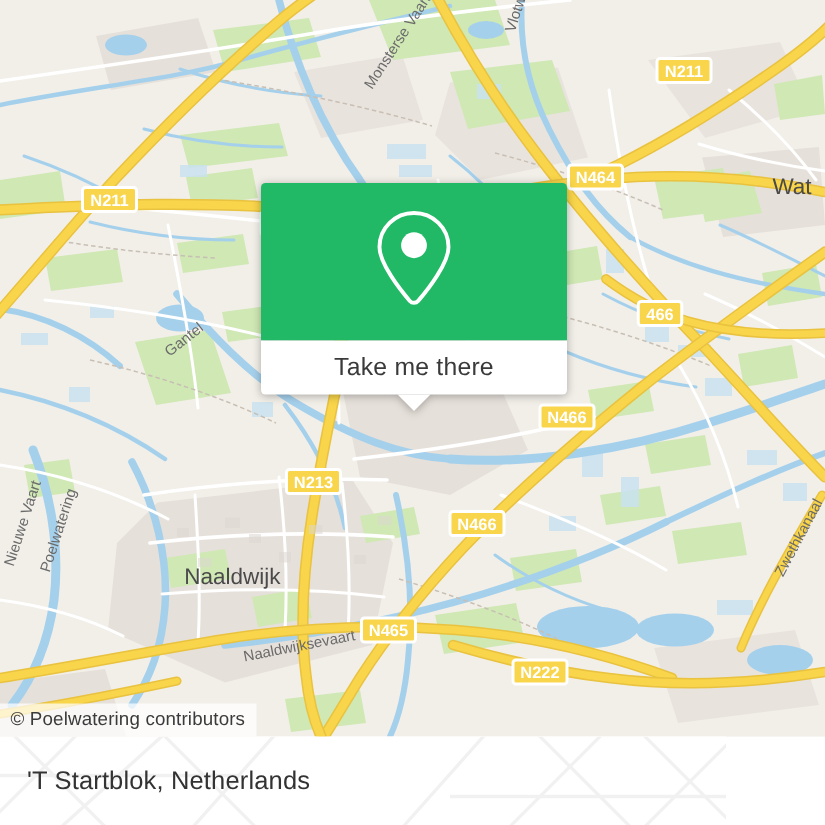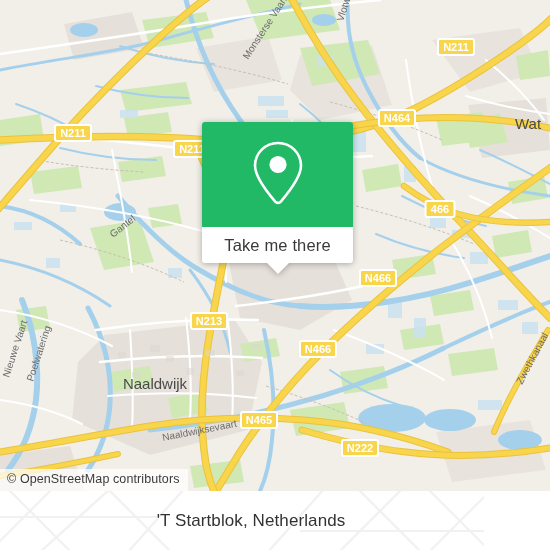--- a/index.html
+++ b/index.html
@@ -19,21 +19,21 @@
     position:absolute;left:0;bottom:0;
     background:rgba(255,255,255,.72);
     font-size:12.5px;color:#3b3b3b;
     padding:3px 8px 4px 7px;line-height:15px;
     letter-spacing:.1px;
     white-space:nowrap;
   }
 
   
   #callout{
-    position:absolute;left:202px;top:122px;width:151px;
+    position:absolute;left:174px;top:122px;width:204px;
     filter:drop-shadow(0 1px 3px rgba(0,0,0,.30));
   }
   #callout .head{
     height:105px;border-radius:3px 3px 0 0;
     display:flex;align-items:center;justify-content:center;
   }
   #callout .foot{
     background:#ffffff;border-radius:0 0 3px 3px;
     height:36px;display:flex;align-items:center;justify-content:center;
   }
@@ -45,21 +45,21 @@
     width:0;height:0;
     border-left:11px solid transparent;
     border-right:11px solid transparent;
     border-top:11px solid #ffffff;
   }
 
   
   #footer{
     position:absolute;left:0;top:491px;width:484px;height:59px;
     background:#ffffff;overflow:hidden;
-    display:flex;align-items:center;justify-content:center;
+    display:flex;align-items:center;justify-content:flex-start;
   }
   #footer .wm{position:absolute;left:0;top:0;width:550px;height:59px;opacity:1;}
   #placename{
     position:relative;z-index:2;
     margin-left:18px;font-size:17px;color:#333333;letter-spacing:.1px;
     white-space:nowrap;
   }
   #brand{position:relative;z-index:2;margin-right:22px;display:flex;align-items:center;}
   #brand svg{display:block;}
 </style>
@@ -325,21 +325,21 @@
             <rect x="241" y="412" width="36" height="16" rx="2" fill="#f8d54a" stroke="#ffffff" stroke-width="2"></rect>
             <text x="259" y="424.2" text-anchor="middle" font-family="'Liberation Sans',sans-serif" font-size="11" font-weight="bold" fill="#ffffff">N465</text>
           </g>
           <g>
             <rect x="342" y="440" width="36" height="16" rx="2" fill="#f8d54a" stroke="#ffffff" stroke-width="2"></rect>
             <text x="360" y="452.2" text-anchor="middle" font-family="'Liberation Sans',sans-serif" font-size="11" font-weight="bold" fill="#ffffff">N222</text>
           </g>
         </g>
     </svg>
 
-    <div id="attrib">© OpenStreetMap contributors</div>
+    <div id="attrib">© Poelwatering contributors</div>
   </div>
 
   <div id="callout">
     <div class="head" style="background: rgb(34, 185, 102);">
       <span>
         <svg width="56" height="68" viewBox="0 0 56 68" xmlns="http://www.w3.org/2000/svg">
           <path d="M28 4 C15.3 4 5 14.1 5 26.6 C5 37.5 18.5 54.8 25.2 62.6 C26.7 64.3 29.3 64.3 30.8 62.6 C37.5 54.8 51 37.5 51 26.6 C51 14.1 40.7 4 28 4 Z" fill="none" stroke="#ffffff" stroke-width="2.6"></path>
           <circle cx="28" cy="25.5" r="8.6" fill="#ffffff"></circle>
         </svg>
       </span>

